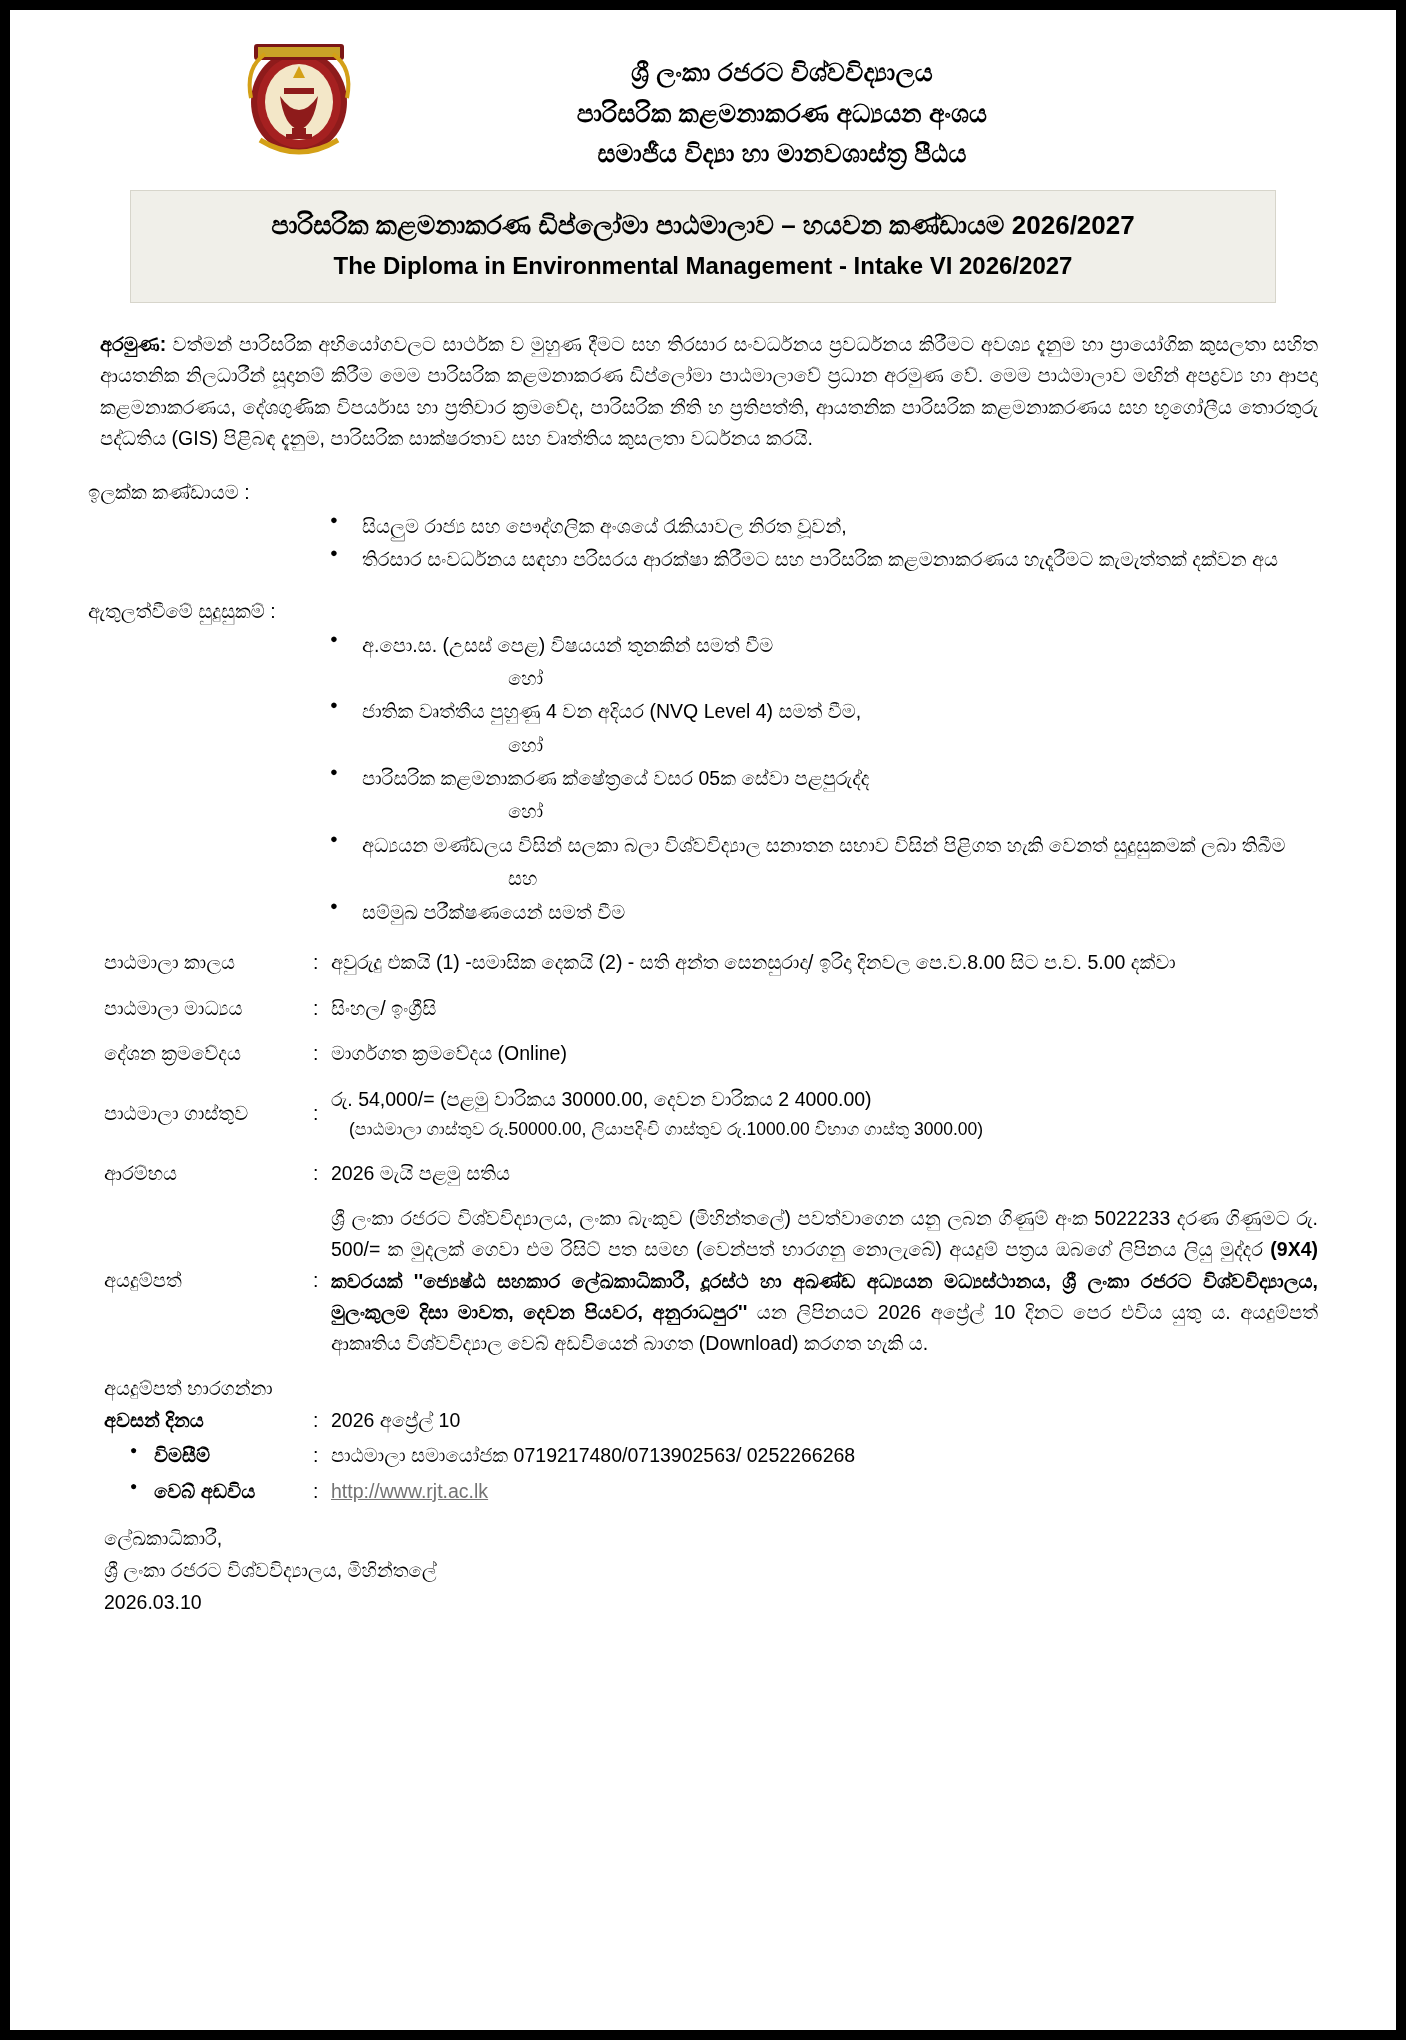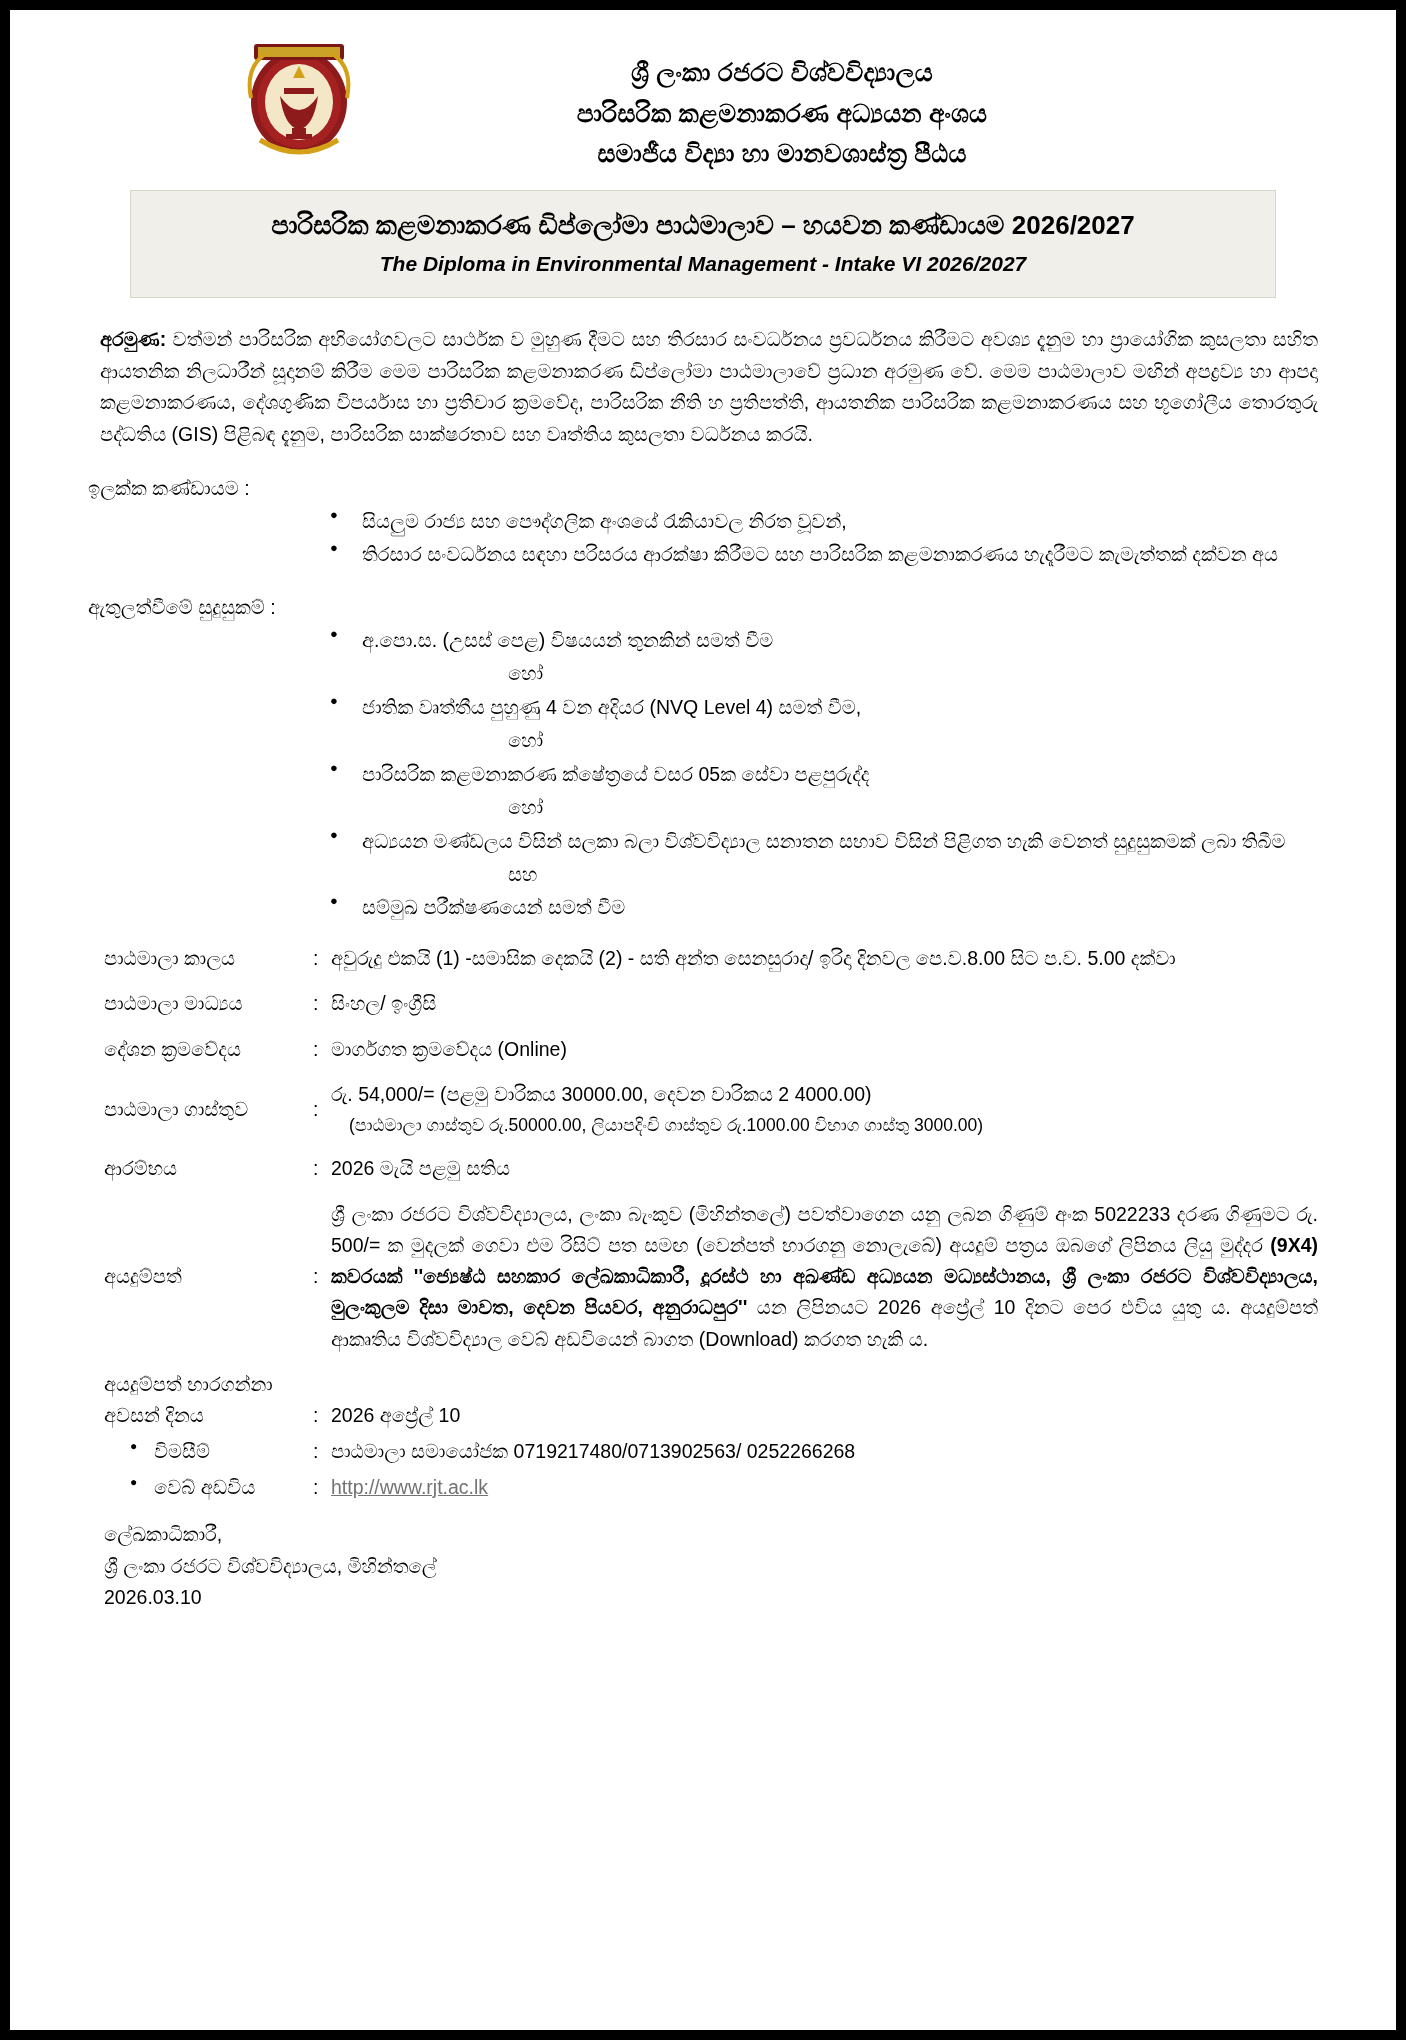--- a/index.html
+++ b/index.html
@@ -60,25 +60,24 @@
     margin: 12px 80px 0 80px;
     padding: 16px 10px 18px 10px;
     text-align: center;
   }
   .title-si {
     font-size: 26px;
     font-weight: bold;
     line-height: 1.4;
   }
   .title-en {
-    font-size: 21px;
+    font-size: 24px;
     font-weight: bold;
     line-height: 1.45;
     margin-top: 6px;
-    font-style: italic;
   }
 
   
   .body {
     padding: 26px 38px 0 38px;
     font-size: 19.5px;
     line-height: 1.62;
   }
   .para {
     text-align: justify;
@@ -147,20 +146,21 @@
   }
 
   .apply-block { line-height: 1.6; }
   .apply-block b { font-weight: bold; }
 
   .small-rows { margin-top: 2px; }
   .small-rows .row { margin-bottom: 4px; }
   .small-rows .lbl {
     padding-left: 66px;
     position: relative;
+    font-weight: bold;
   }
   .small-rows .lbl.bullet:before {
     content: "\25CF";
     position: absolute;
     left: 42px;
     top: 1px;
     font-size: 12px;
   }
   a.weblink {
     color: #737373;

